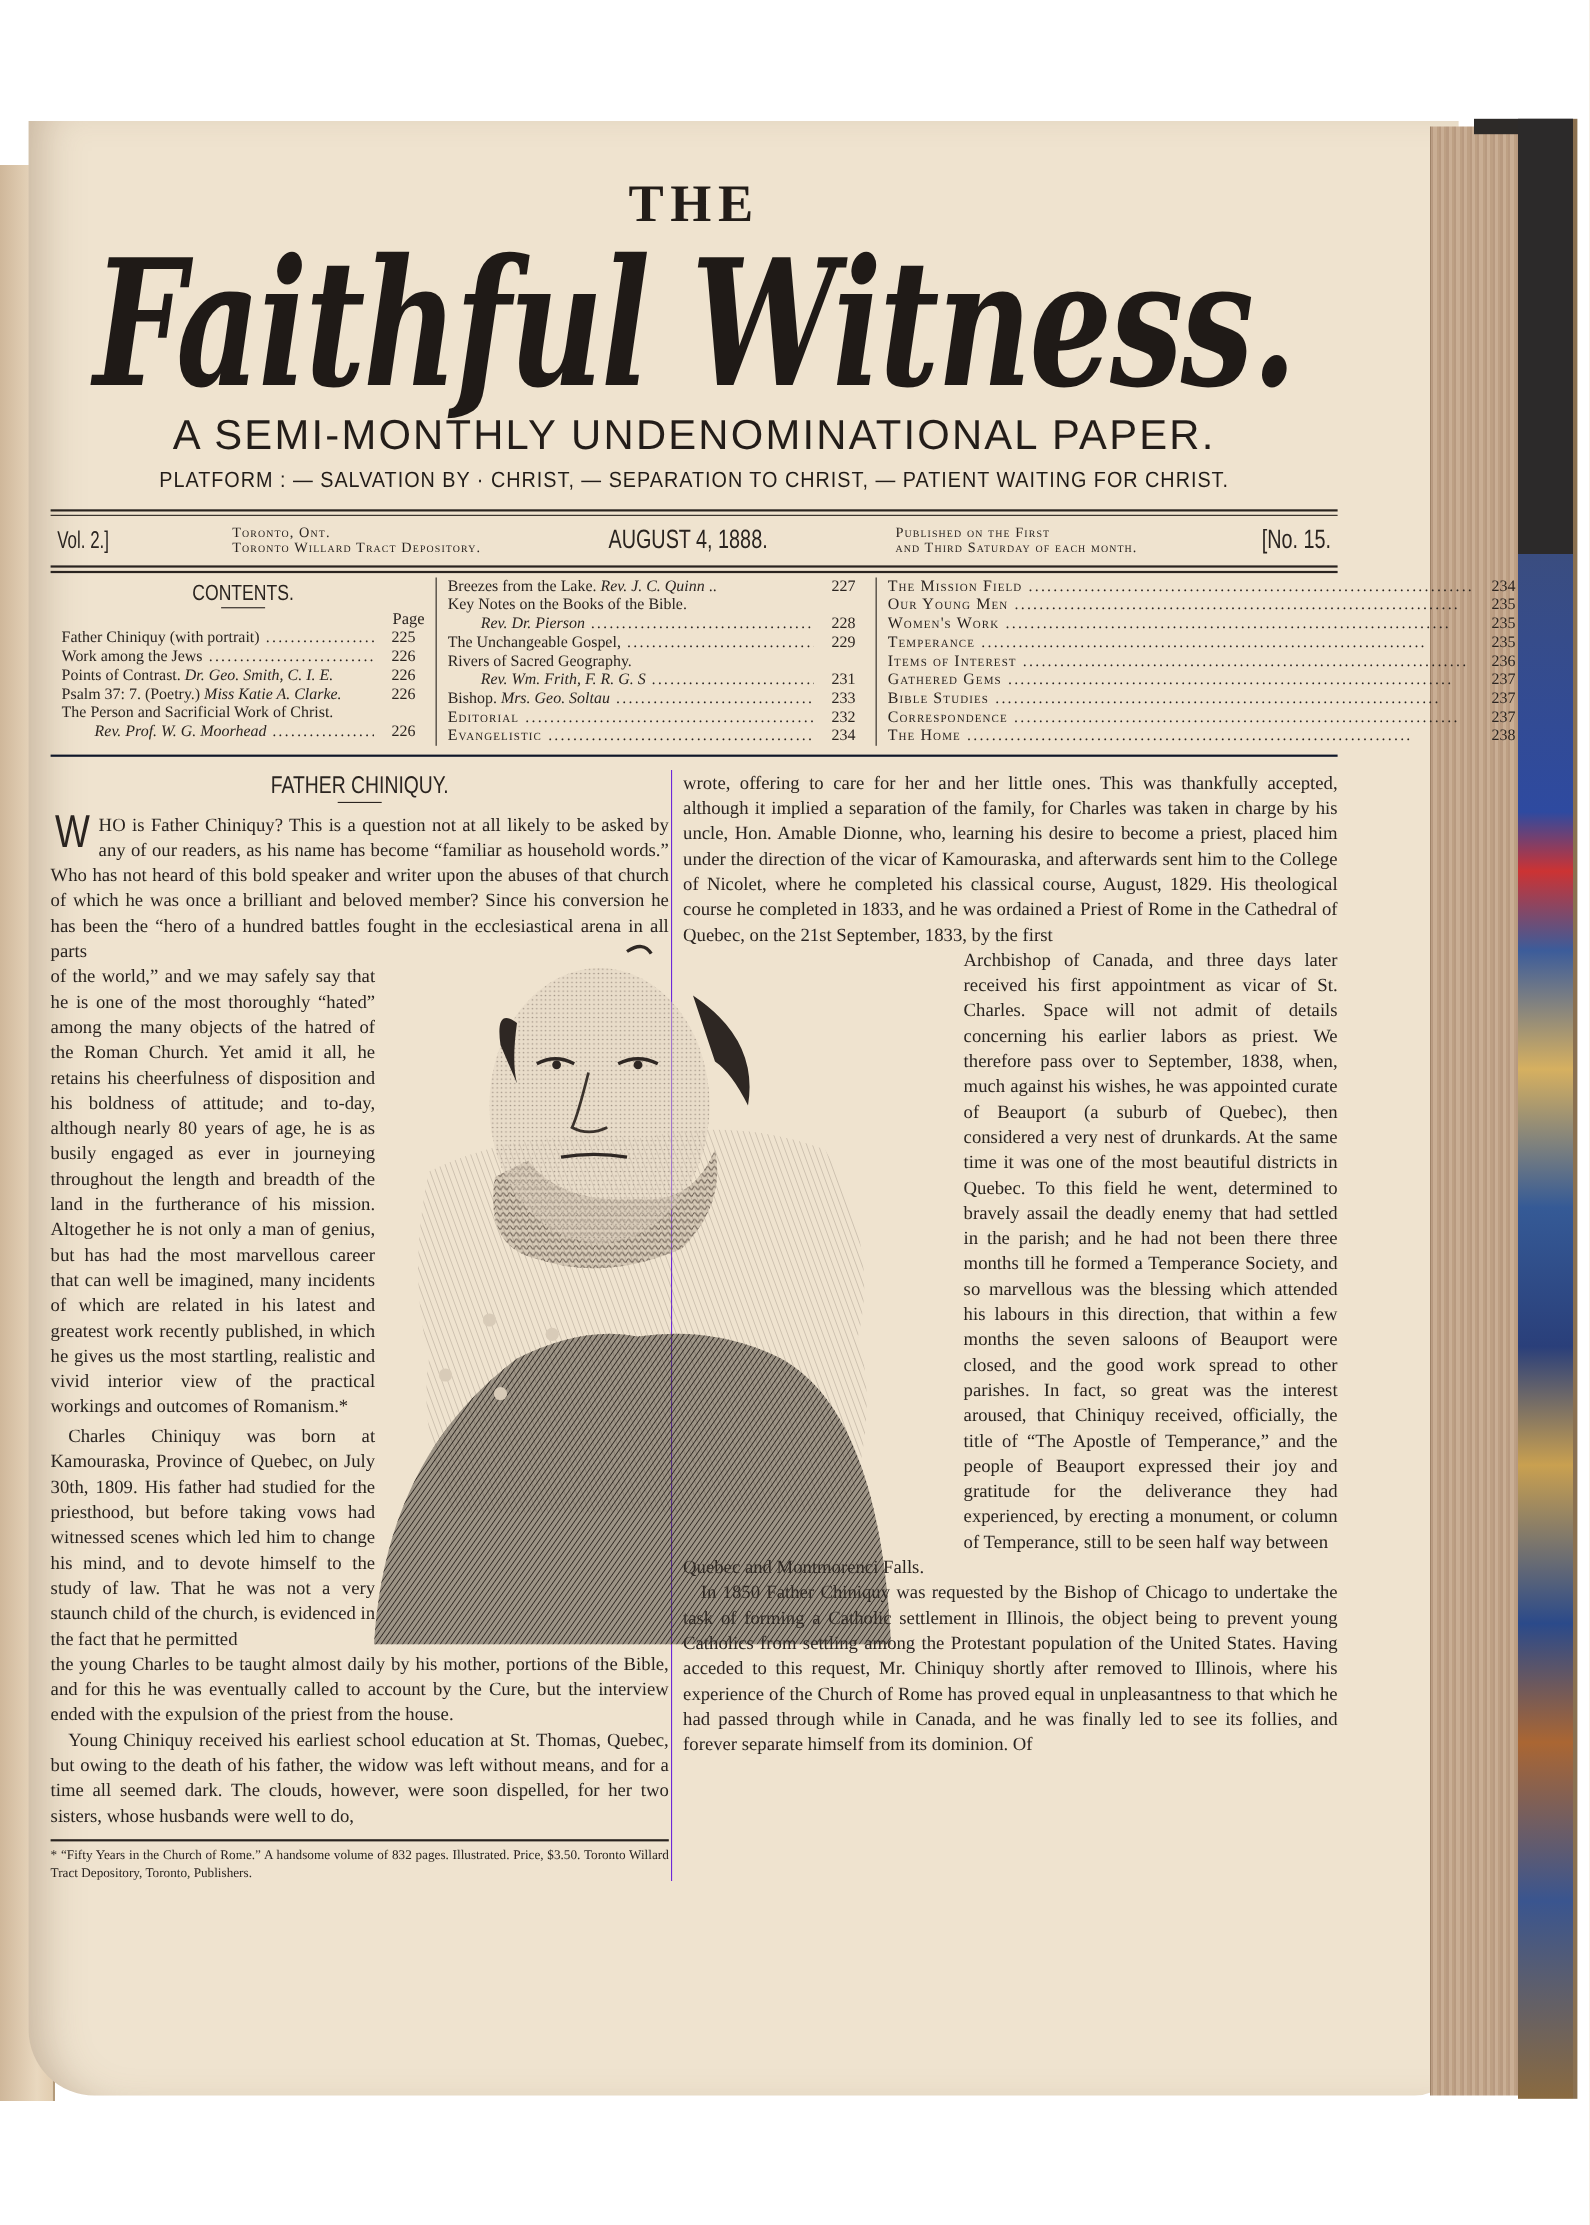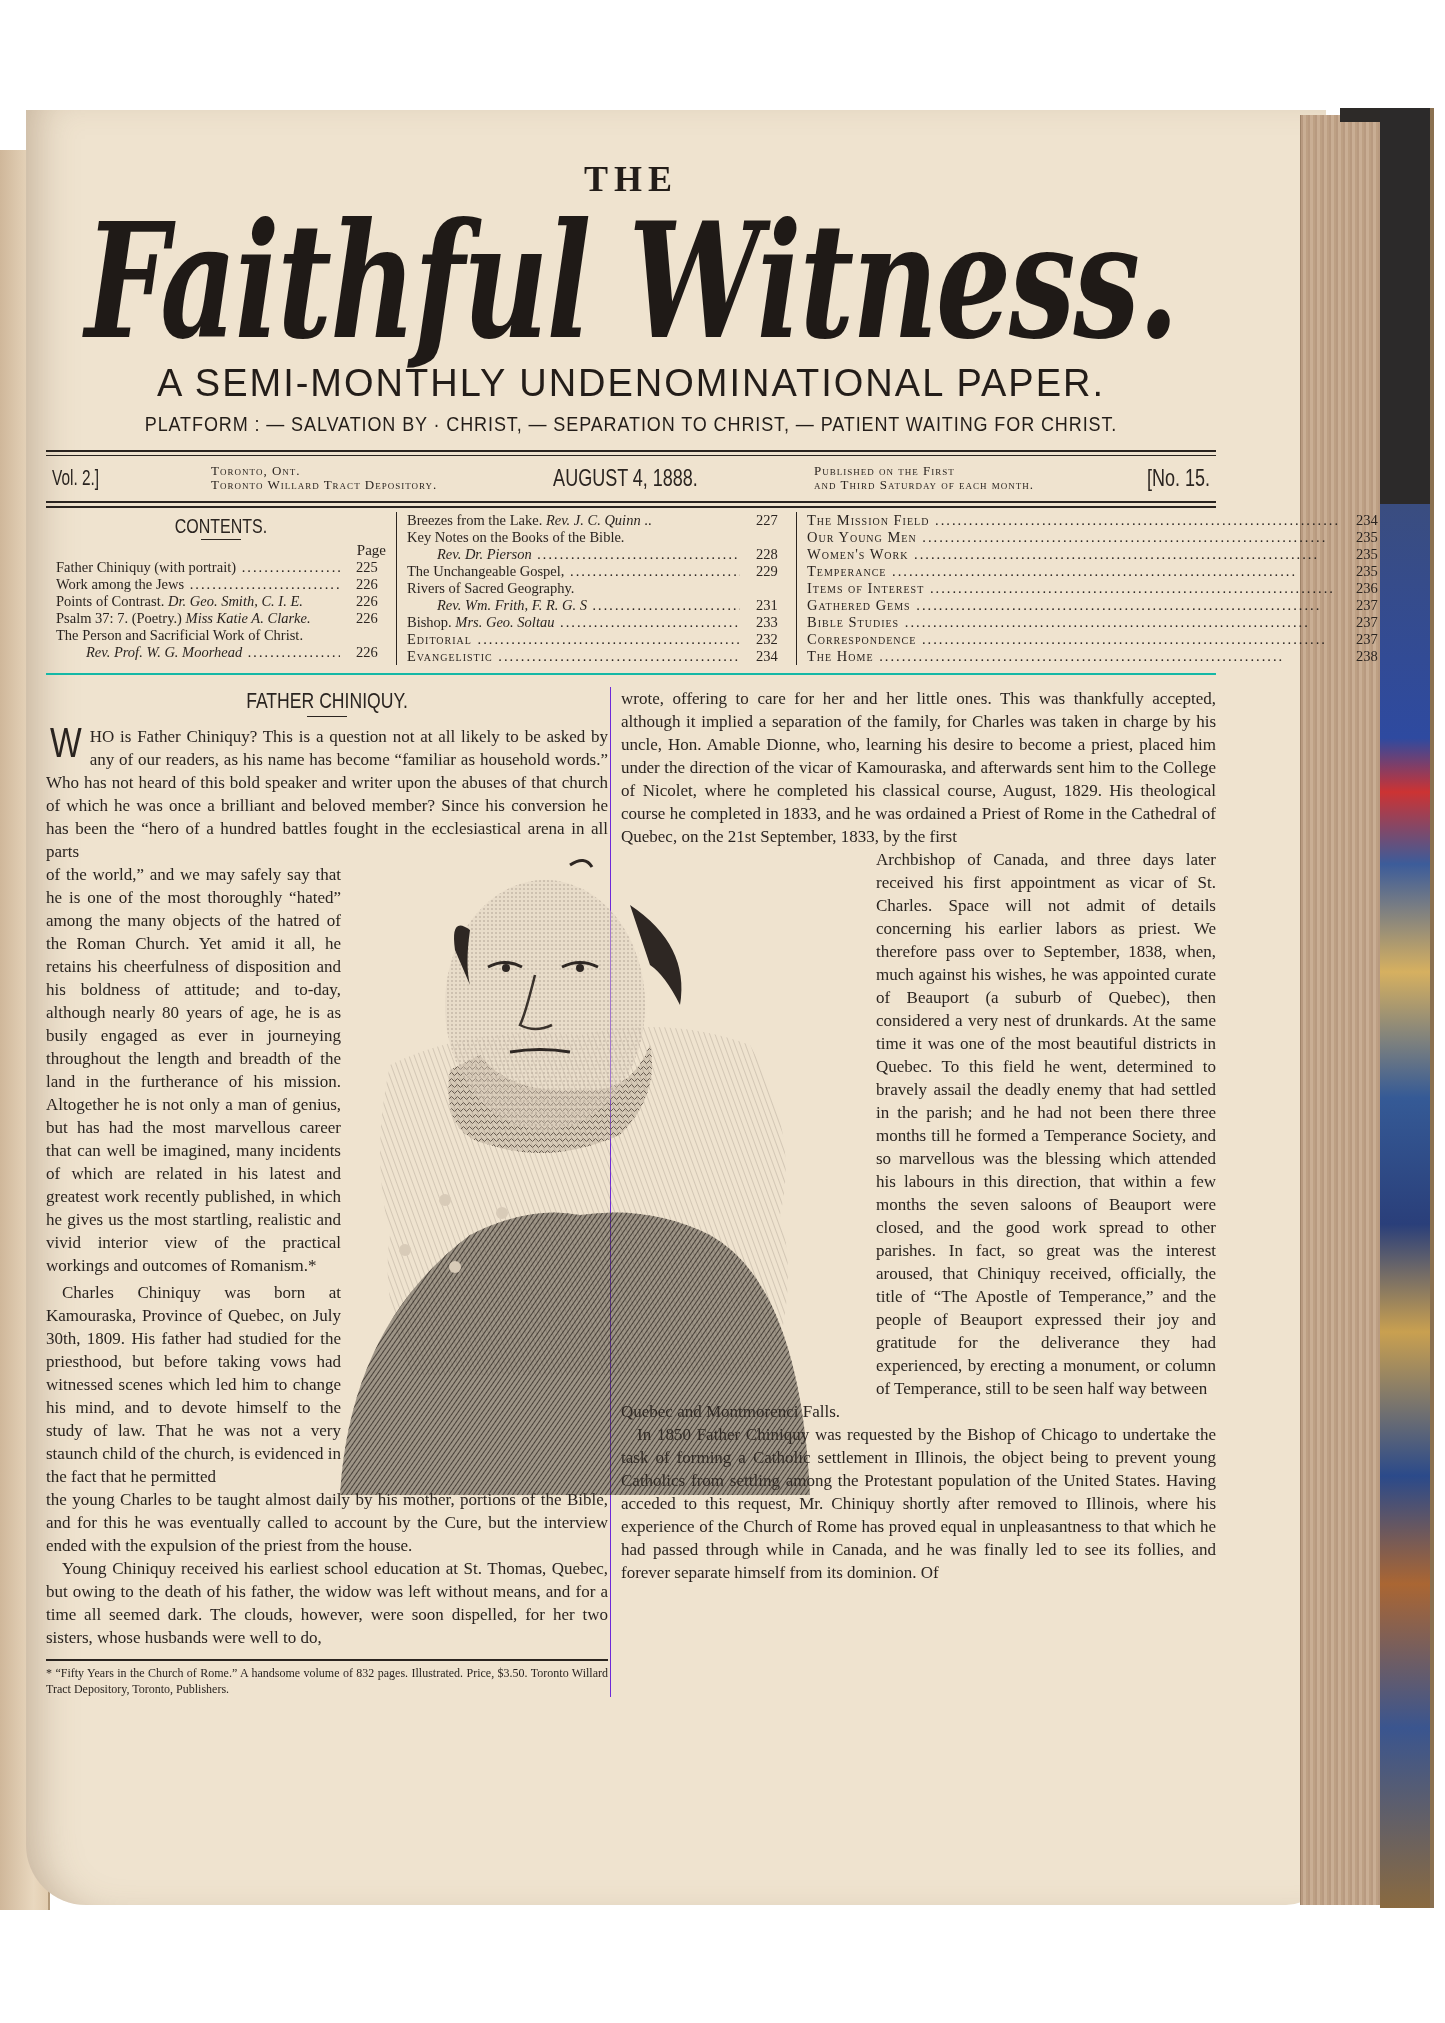--- a/index.html
+++ b/index.html
@@ -16,36 +16,36 @@
                 background:repeating-linear-gradient(90deg,#b89a80 0 2px,#c9ae94 2px 5px,#bda084 5px 7px);
                 border-left:1px solid #9e8268; }
   .cover { position:absolute; left:1380px; top:108px; width:50px; height:1800px;
            background:linear-gradient(180deg,#2c2a2a 0 22%,#3a4d80 22%,#2e4aa0 35%,#c33 38%,#3c5c9a 42%,#d6b060 48%,#355a96 55%,#2a3f7a 62%,#c9a050 68%,#2b4a8a 76%,#a63 82%,#3a558f 90%,#8a6a40 100%);
            border-right:4px solid #8a7050; }
   .cover-top { position:absolute; left:1340px; top:108px; width:90px; height:14px; background:#2d2a28; }
 
   
   .content { position:absolute; left:46px; top:140px; width:1170px; }
 
-  .mast-the { text-align:center; font-family:"Liberation Serif", serif; font-weight:bold; font-size:36px; letter-spacing:6px; margin-top:18px; color:#231d19; }
+  .mast-the { text-align:center; font-family:"Liberation Serif", serif; font-weight:bold; font-size:48px; letter-spacing:6px; margin-top:18px; color:#231d19; }
   .mast-title { text-align:center; font-family:"DejaVu Serif", serif; font-weight:bold; font-size:118px; line-height:1.0; letter-spacing:-2px;
                 margin-top:2px; color:#1f1a17; font-style:italic; transform:scaleY(1.35); transform-origin:top center; height:150px; }
   .mast-sub { text-align:center; font-family:"Liberation Sans", sans-serif; font-size:38px; letter-spacing:2px; margin-top:10px; color:#231d19; }
   .mast-platform { text-align:center; font-family:"Liberation Sans", sans-serif; font-size:20px; letter-spacing:1px; margin-top:8px; color:#231d19;
                    transform:scaleX(0.9); }
 
   .rule-double { border-top:2px solid #2a2420; border-bottom:1px solid #2a2420; height:3px; margin:0 0; }
 
   .dateline { display:flex; align-items:center; justify-content:space-between; padding:8px 6px; font-size:14px; }
   .dl-vol { font-family:"Liberation Sans", sans-serif; font-size:22px; transform:scaleX(0.7); transform-origin:left; }
   .dl-pub { font-variant:small-caps; font-size:13px; line-height:1.1; letter-spacing:1px; }
   .dl-date { font-family:"Liberation Sans", sans-serif; font-size:24px; transform:scaleX(0.75); }
   .dl-no { font-family:"Liberation Sans", sans-serif; font-size:24px; transform:scaleX(0.75); transform-origin:right; }
 
-  .contents { display:grid; grid-template-columns:350px 400px 1fr; border-top:1px solid #2a2420; border-bottom:2px solid #14b8a6; padding:4px 0 8px; }
+  .contents { display:grid; grid-template-columns:350px 400px 1fr; border-top:1px solid #2a2420; border-bottom:2px solid #0f172a; padding:4px 0 8px; }
   .contents .col { padding:0 10px; font-size:14.5px; line-height:17px; }
   .contents .col + .col { border-left:1px solid #2a2420; }
   .contents-title { text-align:center; font-family:"Liberation Sans", sans-serif; font-size:20px; transform:scaleX(0.8); margin-top:6px; }
   .contents-rule { width:40px; border-top:1px solid #2a2420; margin:4px auto 0; }
   .page-hdr { text-align:right; font-size:15px; margin-top:2px; }
   .toc-row { display:flex; justify-content:space-between; gap:16px; }
   .toc-row .t { flex:1; white-space:nowrap; overflow:hidden; }
   .toc-row .t::after { content:" ........................................................................"; letter-spacing:2px; }
   .toc-row .p { width:30px; }
   .toc-row.cont .t::after { content:""; }

